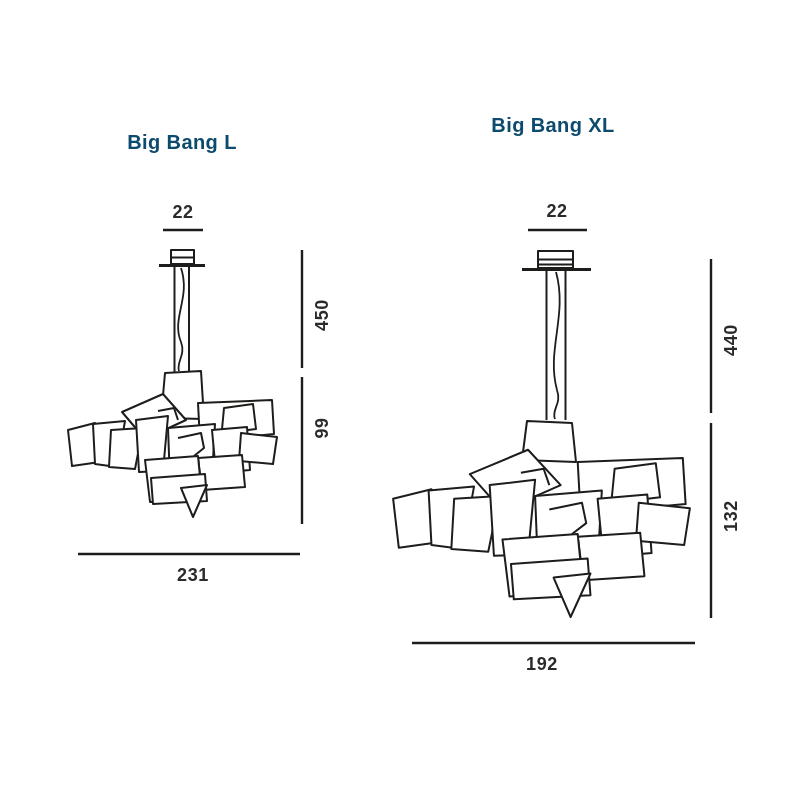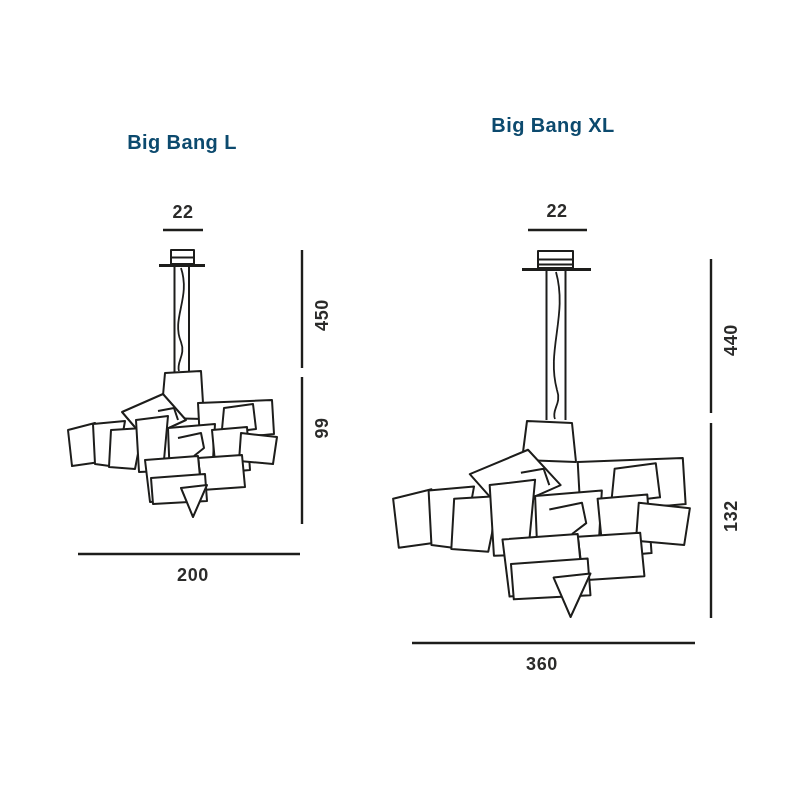--- a/index.html
+++ b/index.html
@@ -102,21 +102,21 @@
       <line x1="711" y1="259" x2="711" y2="413"></line>
       <line x1="711" y1="423" x2="711" y2="618"></line>
       <line x1="412" y1="643" x2="695" y2="643"></line>
     </g>
   </svg>
 
   <div class="label title" style="left:72px;top:131px;">Big Bang L</div>
   <div class="label dim" style="left:138px;top:202px;">22</div>
   <div class="label dim rot" style="left:322px;top:315px;">450</div>
   <div class="label dim rot" style="left:322px;top:428px;">99</div>
-  <div class="label dim" style="left:148px;top:565px;">200</div>
+  <div class="label dim" style="left:148px;top:565px;">231</div>
 
   <div class="label title" style="left:443px;top:114px;">Big Bang XL</div>
   <div class="label dim" style="left:512px;top:201px;">22</div>
   <div class="label dim rot" style="left:731px;top:340px;">440</div>
   <div class="label dim rot" style="left:731px;top:516px;">132</div>
-  <div class="label dim" style="left:497px;top:654px;">360</div>
+  <div class="label dim" style="left:497px;top:654px;">192</div>
 
 </div>
 
 </body></html>

